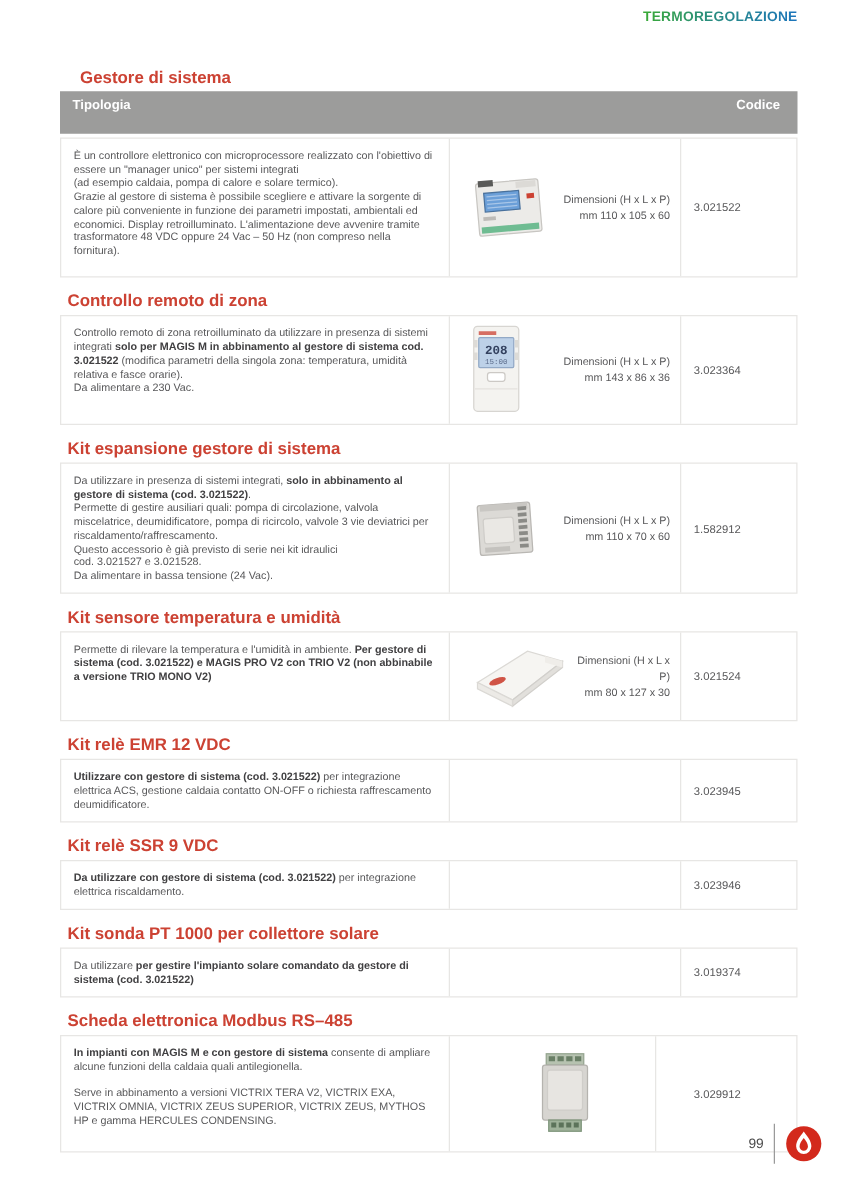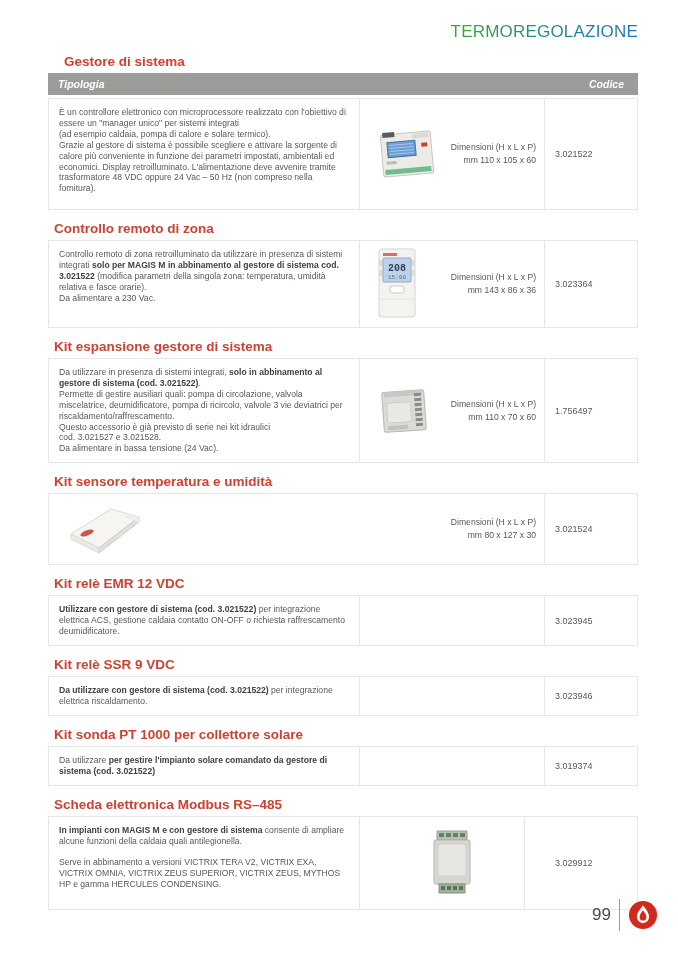--- a/index.html
+++ b/index.html
@@ -1,49 +1,49 @@
 <!DOCTYPE html>
 <html><head>
 <meta charset="utf-8">
 <style>
   html,body{margin:0;padding:0;background:#ffffff;}
   .page{position:relative;width:678px;height:959px;background:#ffffff;overflow:hidden;
         font-family:"Liberation Sans",sans-serif;}
 
-  .brand{position:absolute;top:22px;right:40px;font-size:17px;font-weight:normal;
+  .brand{position:absolute;top:8px;right:40px;font-size:11px;font-weight:bold;
          letter-spacing:.2px;color:#1d8fa0;}
   @supports ((-webkit-background-clip:text) or (background-clip:text)){
     .brand{background:linear-gradient(90deg,#3aaa35 0%,#2a8f7a 40%,#1c75bc 100%);
            -webkit-background-clip:text;background-clip:text;color:transparent;}
   }
 
   #content{position:absolute;left:48px;top:0;width:590px;}
   .section-title{color:#cc4233;font-size:13.5px;font-weight:bold;line-height:14px;
                  margin:12px 0 4px 6px;}
   #content .section-title:first-child{margin-top:55px;margin-left:16px;}
 
   .table-header{display:flex;justify-content:space-between;align-items:center;
                 background:#9c9c9b;color:#ffffff;font-size:10.5px;font-weight:bold;
-                height:22px;padding:0 14px 0 10px;margin:4px 0 3px 0;font-style:italic;}
+                height:22px;padding:0 14px 12px 10px;margin:4px 0 3px 0;}
 
   .row{display:flex;border:1px solid #e7e6e4;background:#fff;box-sizing:border-box;}
   .cell-desc{width:290px;border-right:1px solid #e7e6e4;padding:8px 10px;
              font-size:8.6px;line-height:1.27;color:#58585a;white-space:pre-line;}
   .cell-desc .b{font-weight:bold;color:#414042;}
   .cell-media{flex:1;border-right:1px solid #e7e6e4;display:flex;align-items:center;min-width:0;}
   .cell-media .product-image{margin-left:14px;display:inline-flex;flex:0 0 auto;}
   .cell-media .dims{margin-left:auto;margin-right:8px;text-align:right;font-size:8.6px;
                     line-height:1.5;color:#58585a;white-space:pre-line;}
   .cell-media.center{justify-content:center;}
   .cell-media.center .product-image{margin-left:0;}
   .cell-code{width:82px;display:flex;align-items:center;padding-left:10px;
              font-size:9px;color:#58585a;flex:0 0 auto;}
 
   .footer{position:absolute;right:20px;bottom:28px;display:flex;align-items:center;gap:8px;}
-  .page-num{font-size:17px;color:#4a4a4a;}
+  .page-num{font-size:11px;color:#4a4a4a;}
   .sep{width:1px;height:32px;background:#9a9a9a;}
   .logo{display:inline-flex;}
 </style>
 </head>
 <body>
 
 <div class="page">
   <div class="brand">TERMOREGOLAZIONE</div>
 
   <div id="content">
@@ -124,24 +124,25 @@
                   <rect x="41" y="39" width="7" height="3"></rect>
                   <rect x="41" y="44" width="7" height="3"></rect>
                 </g>
                 <rect x="13" y="45" width="20" height="4" fill="#c4c2be"></rect>
               </g>
             </svg>
           </span>
           <div class="dims">Dimensioni (H x L x P)
 mm 110 x 70 x 60</div>
         </div>
-        <div class="cell-code">1.756497</div>
+        <div class="cell-code">1.582912</div>
       </div>
       <div class="section-title">Kit sensore temperatura e umidità</div>
       <div class="row" style="min-height: 72px;">
+        <div class="cell-desc"><span>Permette di rilevare la temperatura e l'umidità in ambiente. </span><span class="b">Per gestore di sistema (cod. 3.021522) e MAGIS PRO V2 con TRIO V2 (non abbinabile a versione TRIO MONO V2)</span></div>
         <div class="cell-media">
           <span class="product-image">
             <svg width="84" height="58" viewBox="0 0 84 58">
               <polygon points="8,34 48,9 76,17 36,48" fill="#f6f5f2" stroke="#dbd9d5"></polygon>
               <polygon points="36,48 76,17 76,22 36,53" fill="#e2e0dc" stroke="#d1cfcb"></polygon>
               <polygon points="8,34 36,48 36,53 8,39" fill="#eceae6" stroke="#dbd9d5"></polygon>
               <polygon points="62,13 76,17 76,22 62,18" fill="#efede9"></polygon>
               <ellipse cx="24" cy="33" rx="7" ry="2.6" transform="rotate(-20 24 33)" fill="#cc4233" opacity=".9"></ellipse>
             </svg>
           </span>

